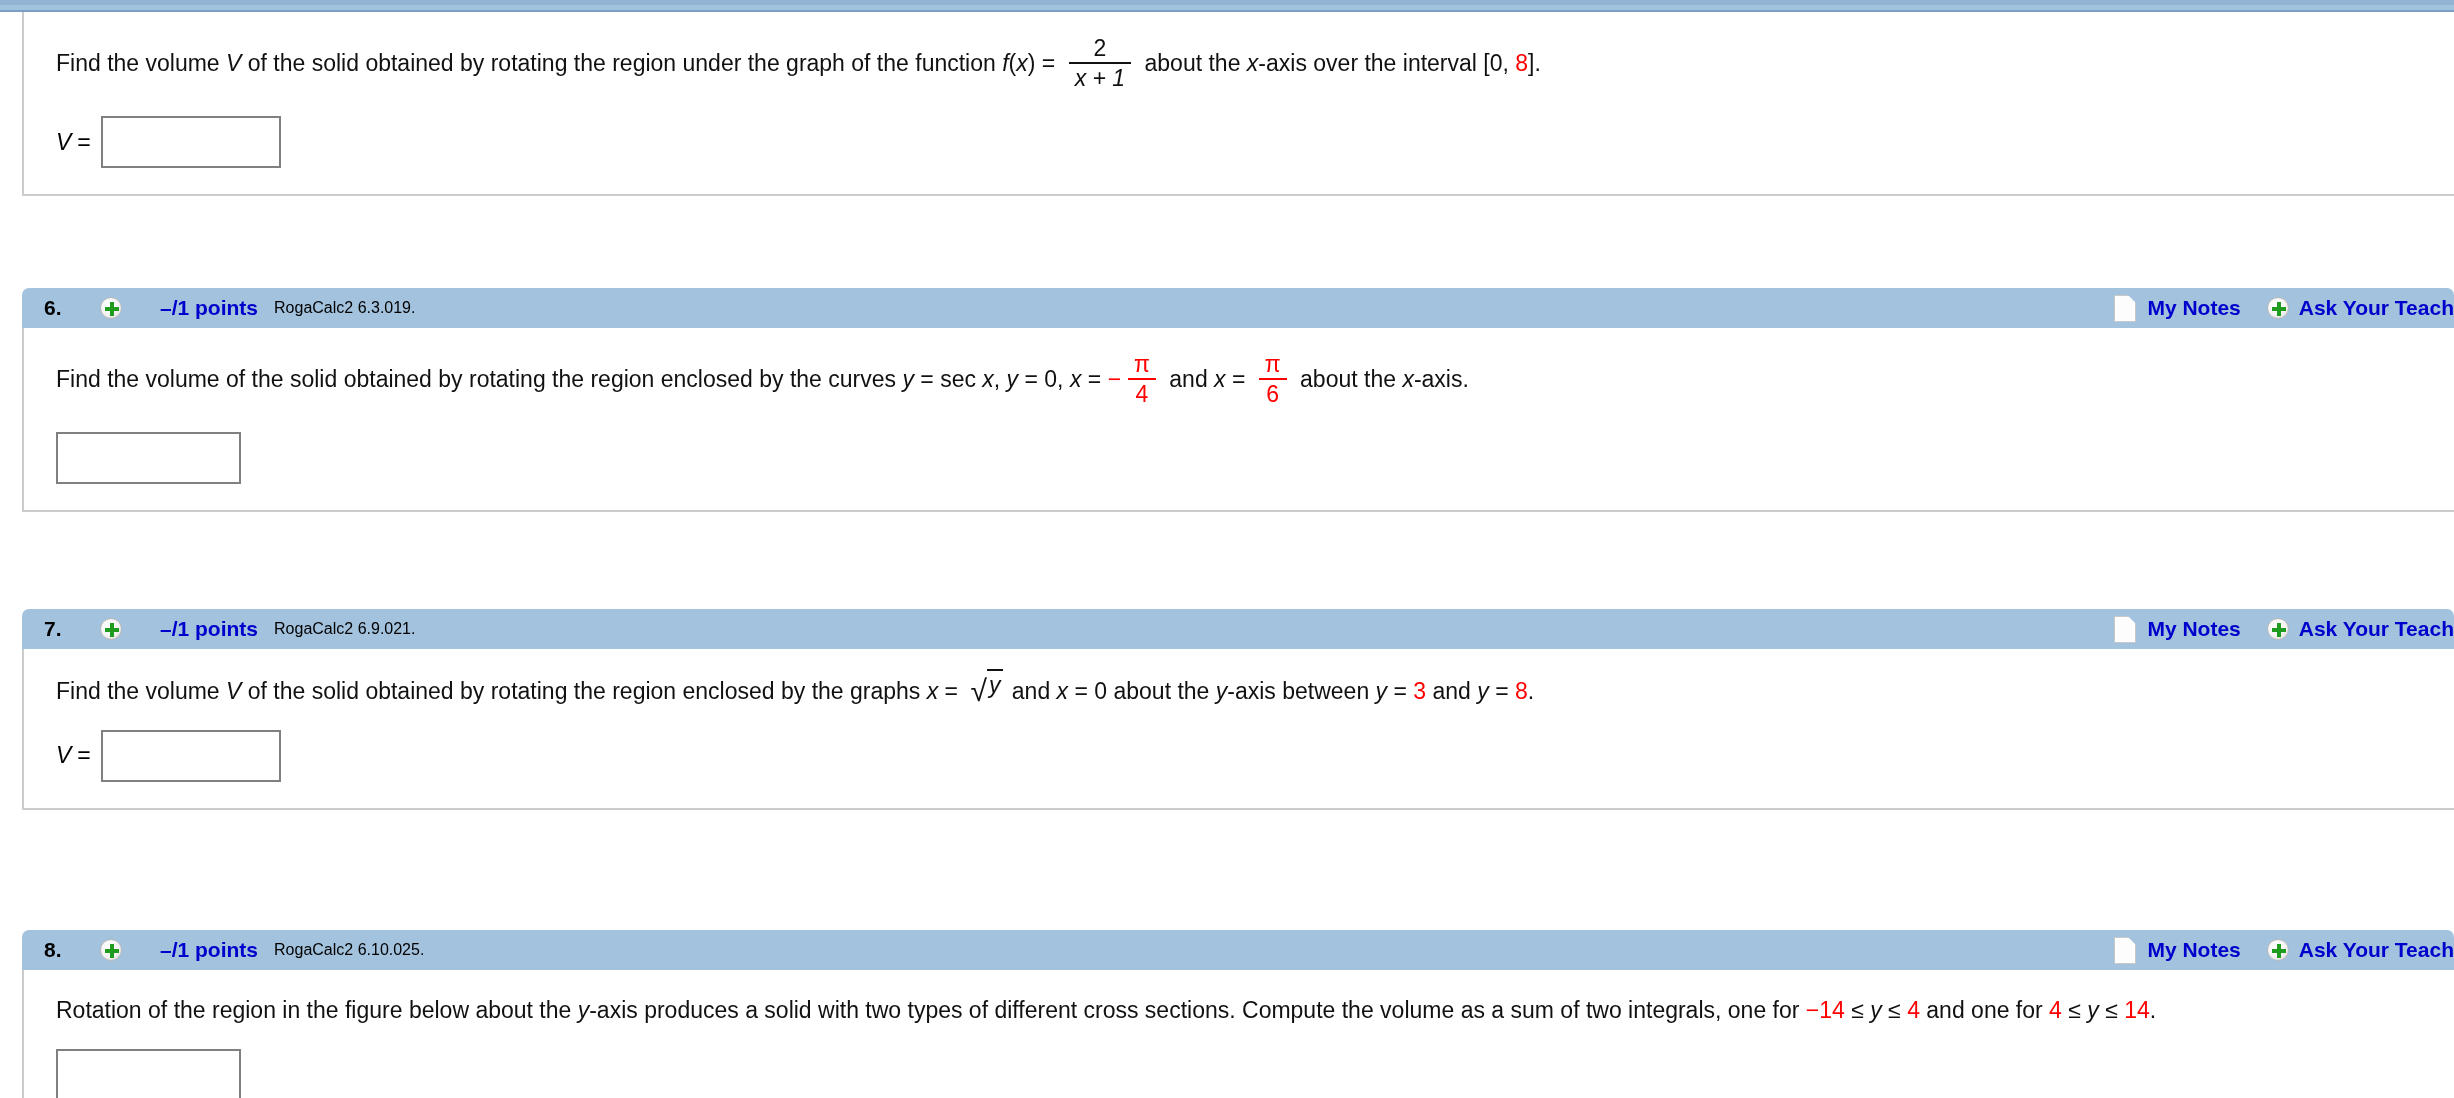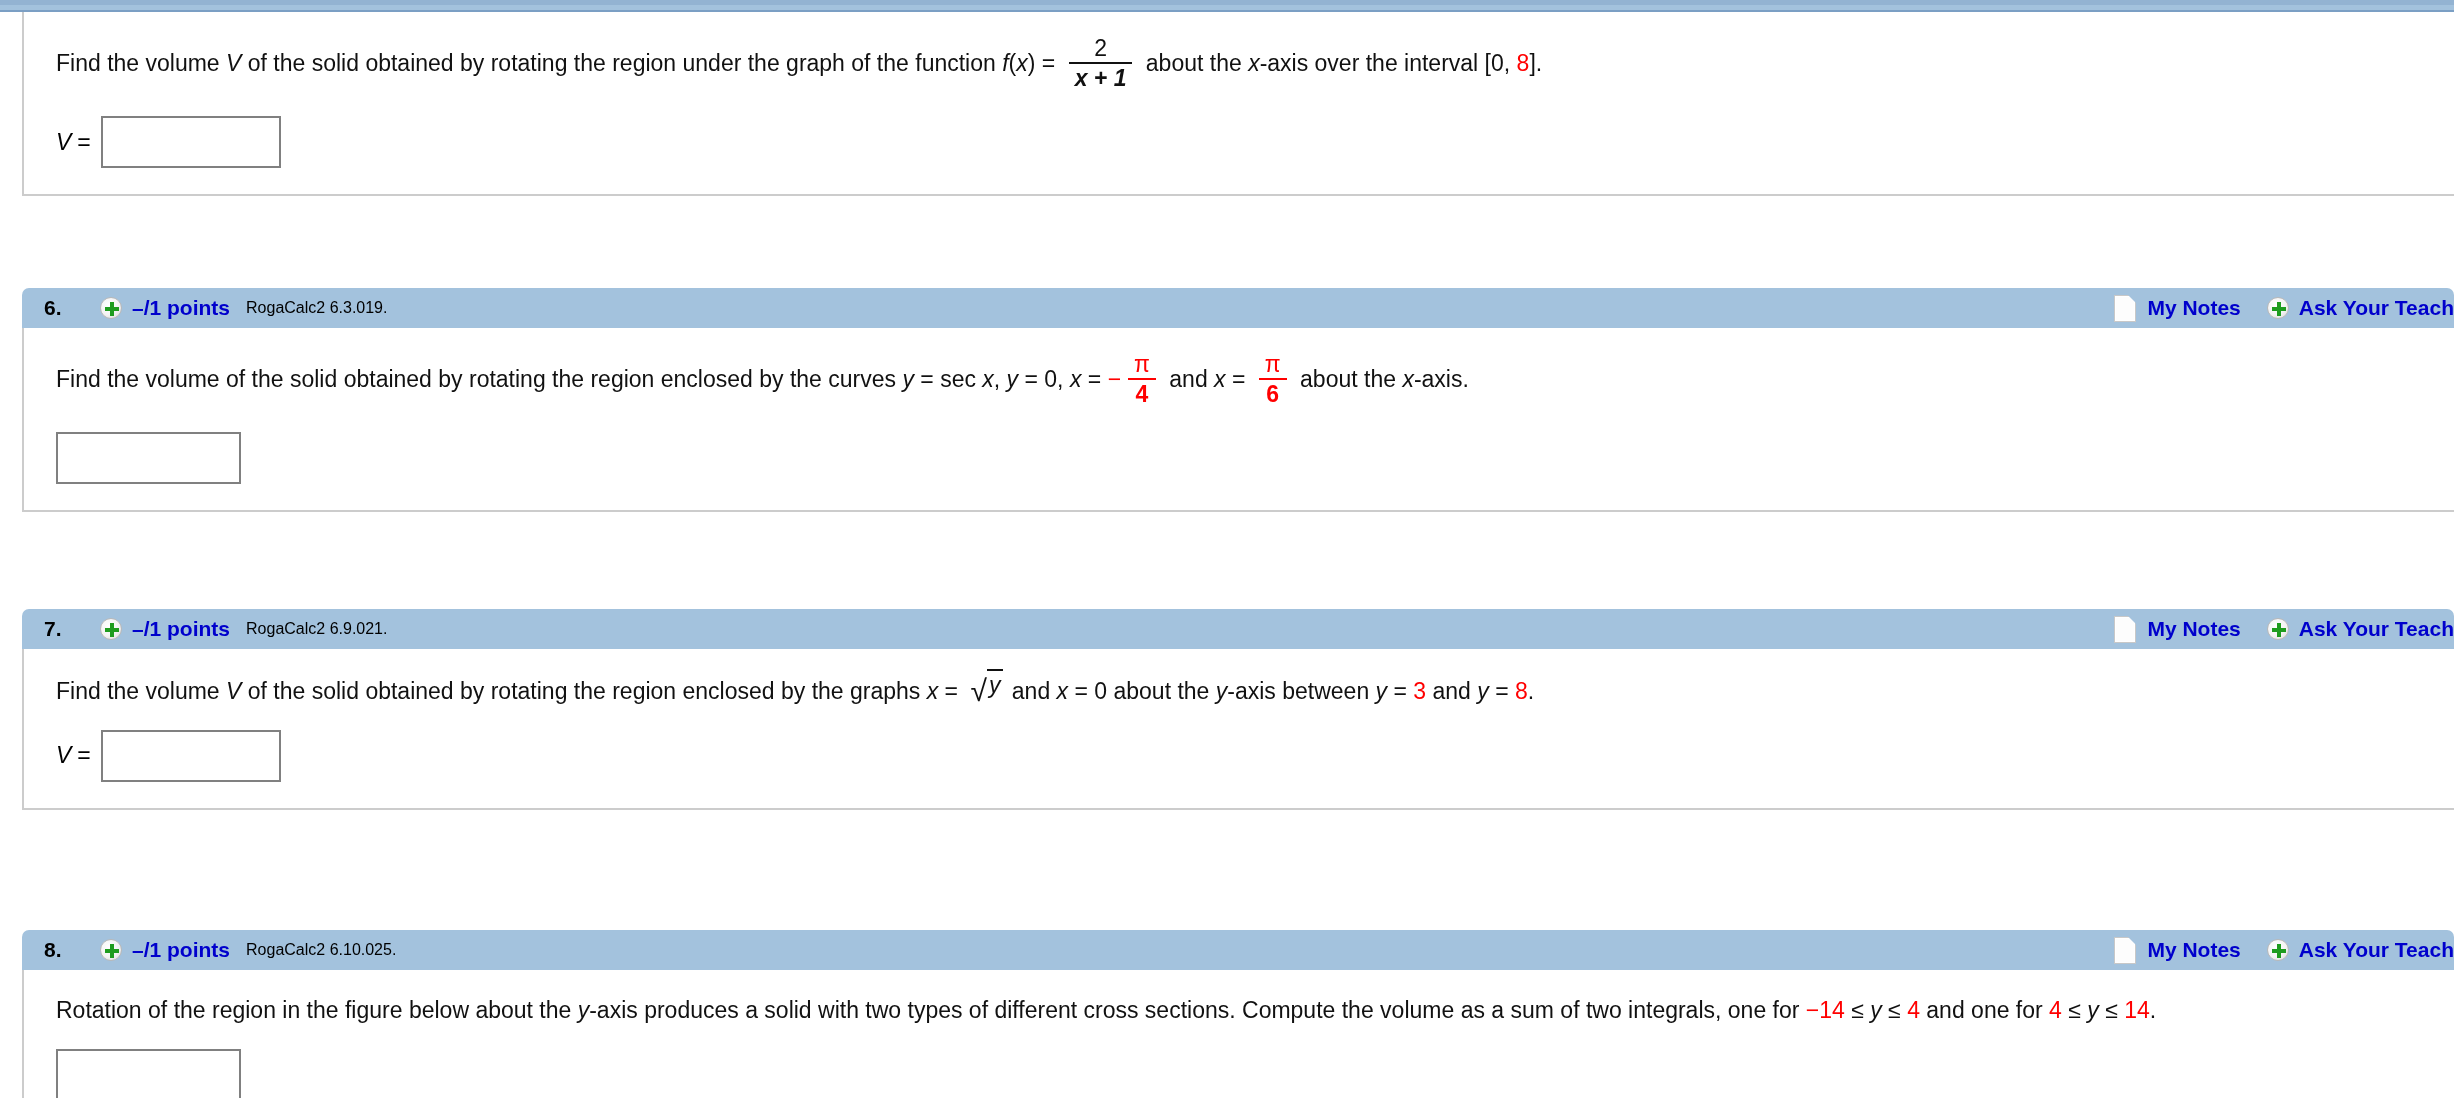--- a/index.html
+++ b/index.html
@@ -44,21 +44,21 @@
     background: radial-gradient(circle at 40% 35%, #ffffff 0%, #f3f3f3 55%, #d8d8d8 100%);
     border:1px solid #b9b9b9;
     position:relative; flex:none; margin-right:10px;
   }
   .plus-icon::before, .plus-icon::after{
     content:""; position:absolute; background:#1f9c1f;
   }
   .plus-icon::before{ left:9px; top:4px; width:4px; height:14px; }
   .plus-icon::after { left:4px; top:9px; width:14px; height:4px; }
 
-  .points { color:#0000cc; font-weight:bold; font-size:21px; letter-spacing:0; }
+  .points { color:#0000cc; font-weight:bold; font-size:21px; letter-spacing:0;margin-left:28px; }
   .qref { color:#000; font-size:16px; margin-left:16px; }
 
   .hdr-right {
     position:absolute; right:0; top:0; height:40px;
     display:flex; align-items:center; gap:0px; padding-right:0px;
   }
   .doc-icon{
     width:22px;height:27px;background:#fdfdfd;border:1px solid #c8c8c8;
     position:relative; flex:none; margin-right:11px;
     box-shadow:0 0 0 1px #ffffff inset;
@@ -86,21 +86,21 @@
   .it { font-style:italic; }
   .red { color:#ff0000; }
 
   
   .frac{
     display:inline-block; vertical-align:middle; text-align:center;
     margin:0 7px; position:relative; top:-2px;
   }
   .frac .num{ display:block; line-height:1.05; padding:0 6px; }
   .frac .bar{ display:block; border-top:2px solid #111; margin:2px 0; }
-  .frac .den{ display:block; line-height:1.05; padding:0 6px;font-weight:bold; }
+  .frac .den{ display:block; line-height:1.05; padding:0 6px; }
   .frac.redfrac .bar{ border-top-color:#ff0000; }
 
   
   .rad{ display:inline-block; position:relative; padding-left:4px; margin:0 2px;}
   .rad .sign{ font-size:30px; line-height:0.8; position:relative; top:2px;}
   .rad .body{ border-top:2px solid #111; padding:0 3px 0 2px; position:relative; top:-6px; display:inline-block;}
 
   .answer-row{ display:flex; align-items:center; margin-top:24px; }
   .vlabel{ font-size:23px; font-style:italic; margin-right:6px; }
   .eq{ font-size:23px; margin-right:10px;}

